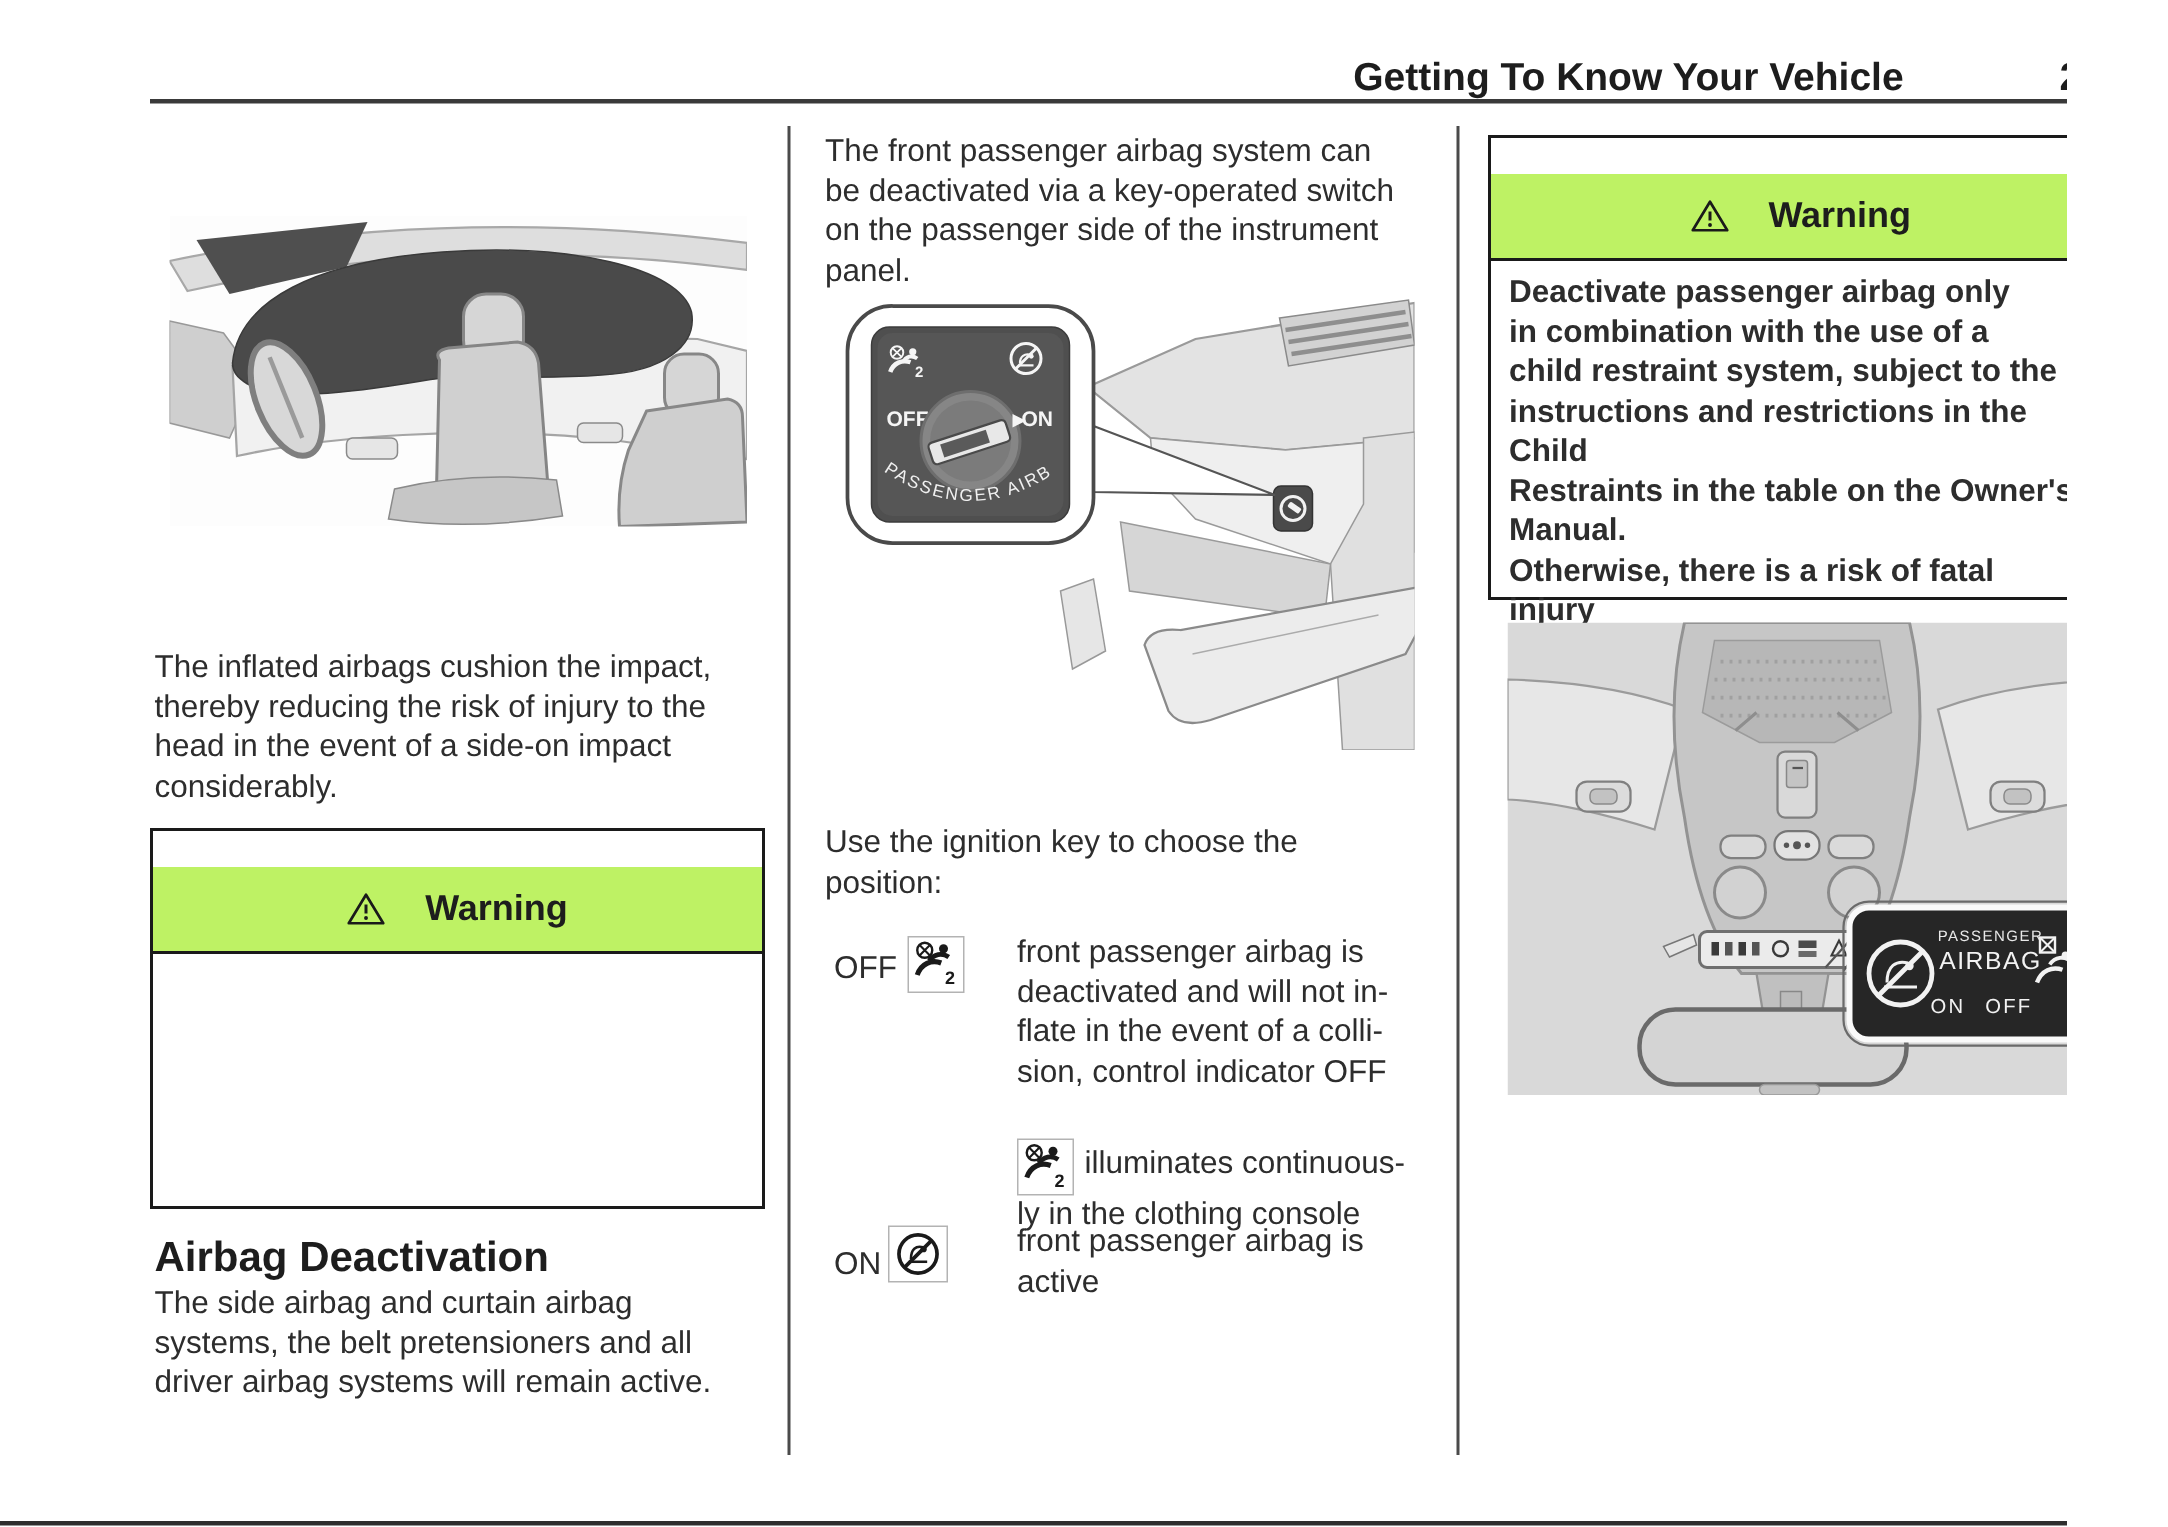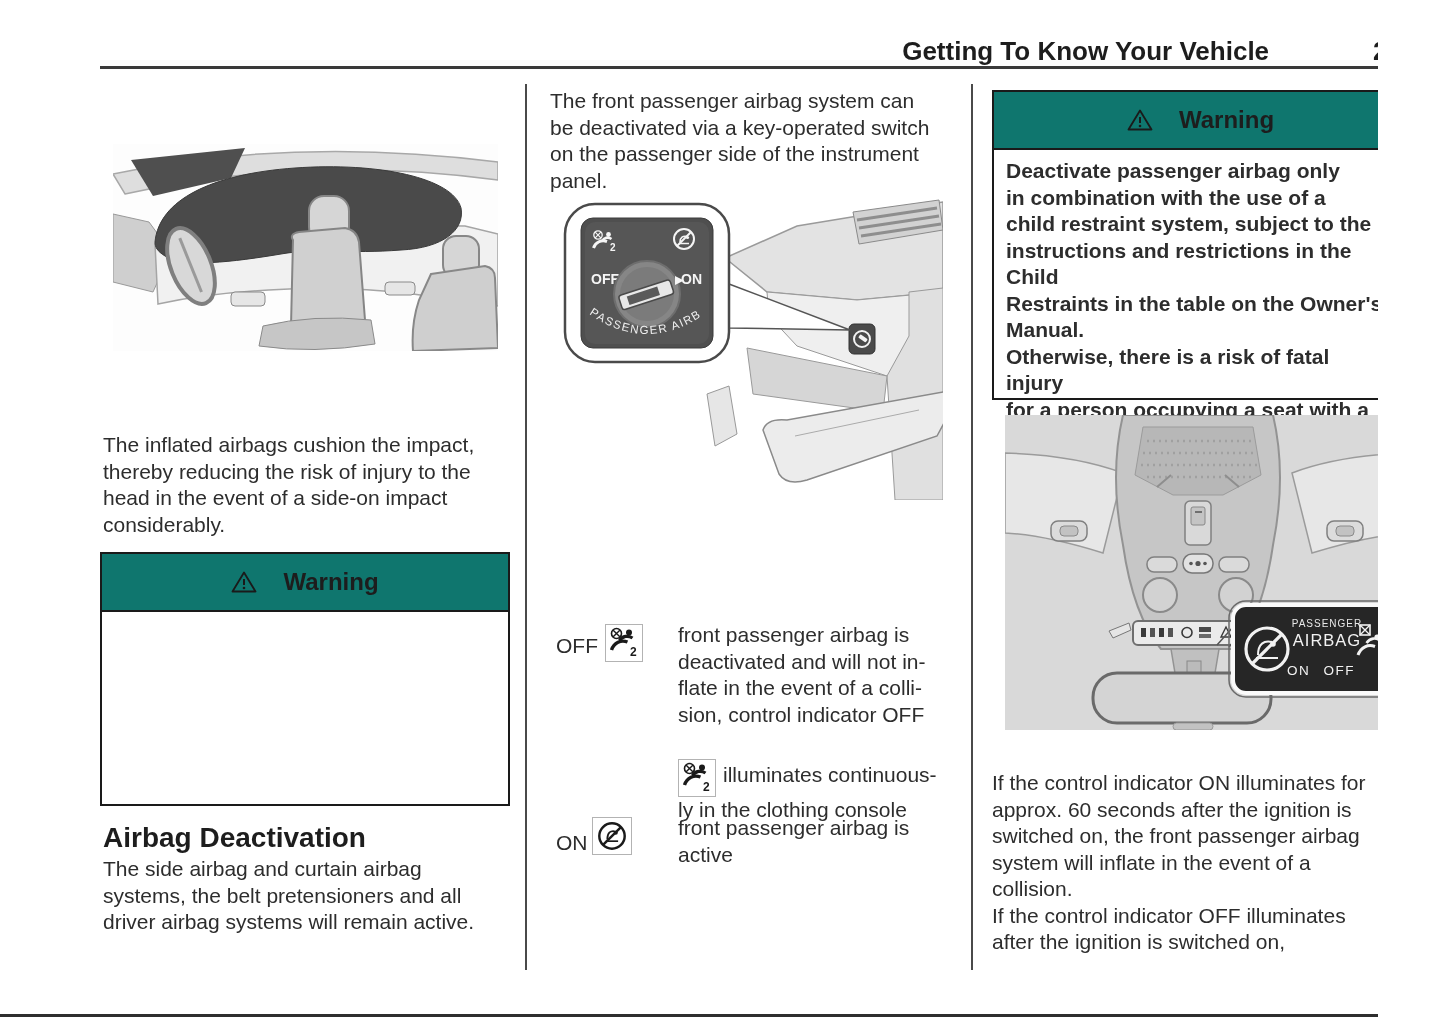--- a/index.html
+++ b/index.html
@@ -7,22 +7,22 @@
         font-family:"Liberation Sans", sans-serif;color:#2d2d2d;}
   .abs{position:absolute;}
   .txt{font-size:21px;line-height:26.5px;white-space:pre-line;color:#2d2d2d;}
   .page-header{position:absolute;top:36px;left:100px;width:1302px;display:flex;
                justify-content:flex-end;gap:104px;font-size:26px;font-weight:bold;color:#1d1d1d;}
   .header-rule{position:absolute;top:66px;left:100px;width:1340px;height:2.5px;background:#3a3a3a;}
   .vrule{position:absolute;top:84px;height:886px;width:1.5px;background:#4a4a4a;}
   .bottom-rule{position:absolute;top:1014px;left:0;width:1445px;height:3px;background:#2e2e2e;}
   .warning-box{box-sizing:border-box;border:2px solid #1a1a1a;background:#fff;}
   .warning-header{display:flex;align-items:center;justify-content:center;gap:26px;
-                  height:56px;background:#0f766e;border-bottom:2px solid #1a1a1a;
-                  font-size:24px;font-weight:bold;color:#1d1d1d;}
+                  height:56px;background:#bef264;border-bottom:2px solid #1a1a1a;
+                  font-size:24px;font-weight:bold;color:#1d1d1d;margin-top:24px;}
   .warning-body{padding:8px 16px 10px 12px;font-weight:bold;}
   .section-heading{margin:0;font-size:28px;font-weight:bold;color:#1d1d1d;}
   .pos-row{position:absolute;width:400px;}
   .pos-label{position:absolute;font-size:21px;color:#2d2d2d;}
   .icon-box{display:inline-block;border:1px solid #b3b3b3;background:#fff;padding:2px 3px;line-height:0;}
   .inline-icon{vertical-align:-12px;margin-right:7px;}
   svg text{font-family:"Liberation Sans", sans-serif;}
 </style>
 </head>
 <body>
@@ -143,20 +143,22 @@
         </g>
         <path d="M118 80 L127 84.5 L118 89 Z" fill="#f5f5f5"></path>
       </g>
       <path id="swArc" d="M 32 118 Q 90 158 148 118" fill="none"></path>
       <text font-size="11.5" fill="#f0f0f0" letter-spacing="1.5">
         <textPath href="#swArc" startOffset="0">PASSENGER AIRBAG</textPath>
       </text>
     </g>
   </svg>
 
+  <div class="txt abs" style="left:550px;top:549px;width:400px">Use the ignition key to choose the
+position:</div>
 
   <div class="pos-row" style="left:550px;top:622px">
     <span class="pos-label" style="left:6px;top:12px">OFF</span>
     <span class="icon-box abs" style="left:55px;top:2px">
       <svg width="30" height="32" viewBox="0 0 30 32">
         <g stroke="#1a1a1a" fill="none">
           <circle cx="7.5" cy="6.5" r="5" stroke-width="1.6"></circle>
           <path d="M4.2 3.2 L10.8 9.8 M10.8 3.2 L4.2 9.8" stroke-width="1.4"></path>
           <circle cx="20" cy="5.5" r="3" fill="#1a1a1a" stroke="none"></circle>
           <path d="M23.5 11 C 19 8 13.5 9 10.5 13.5" stroke-width="3.2"></path>
@@ -295,22 +297,15 @@
         <rect x="355" y="210" width="10" height="10" stroke-width="1.6"></rect>
         <path d="M355 210 L365 220 M365 210 L355 220" stroke-width="1.4"></path>
         <path d="M376 226 C 371 222 365 223 361.5 228" stroke-width="2.6"></path>
         <path d="M353 240 C 356 232 363 229 370 231.5" stroke-width="3"></path>
         <circle cx="372" cy="222" r="2.6" fill="#f2f2f2" stroke="none"></circle>
         <text x="373" y="247" font-size="12" font-weight="bold" fill="#f2f2f2" stroke="none">2</text>
       </g>
     </g>
   </svg>
 
-  <div class="txt abs" style="left:992px;top:770px;width:425px">If the control indicator ON illuminates for
-approx. 60 seconds after the ignition is
-switched on, the front passenger airbag
-system will inflate in the event of a
-collision.
-If the control indicator OFF illuminates
-after the ignition is switched on,</div>
 
   <div class="bottom-rule"></div>
 </div>
 
 </body></html>

